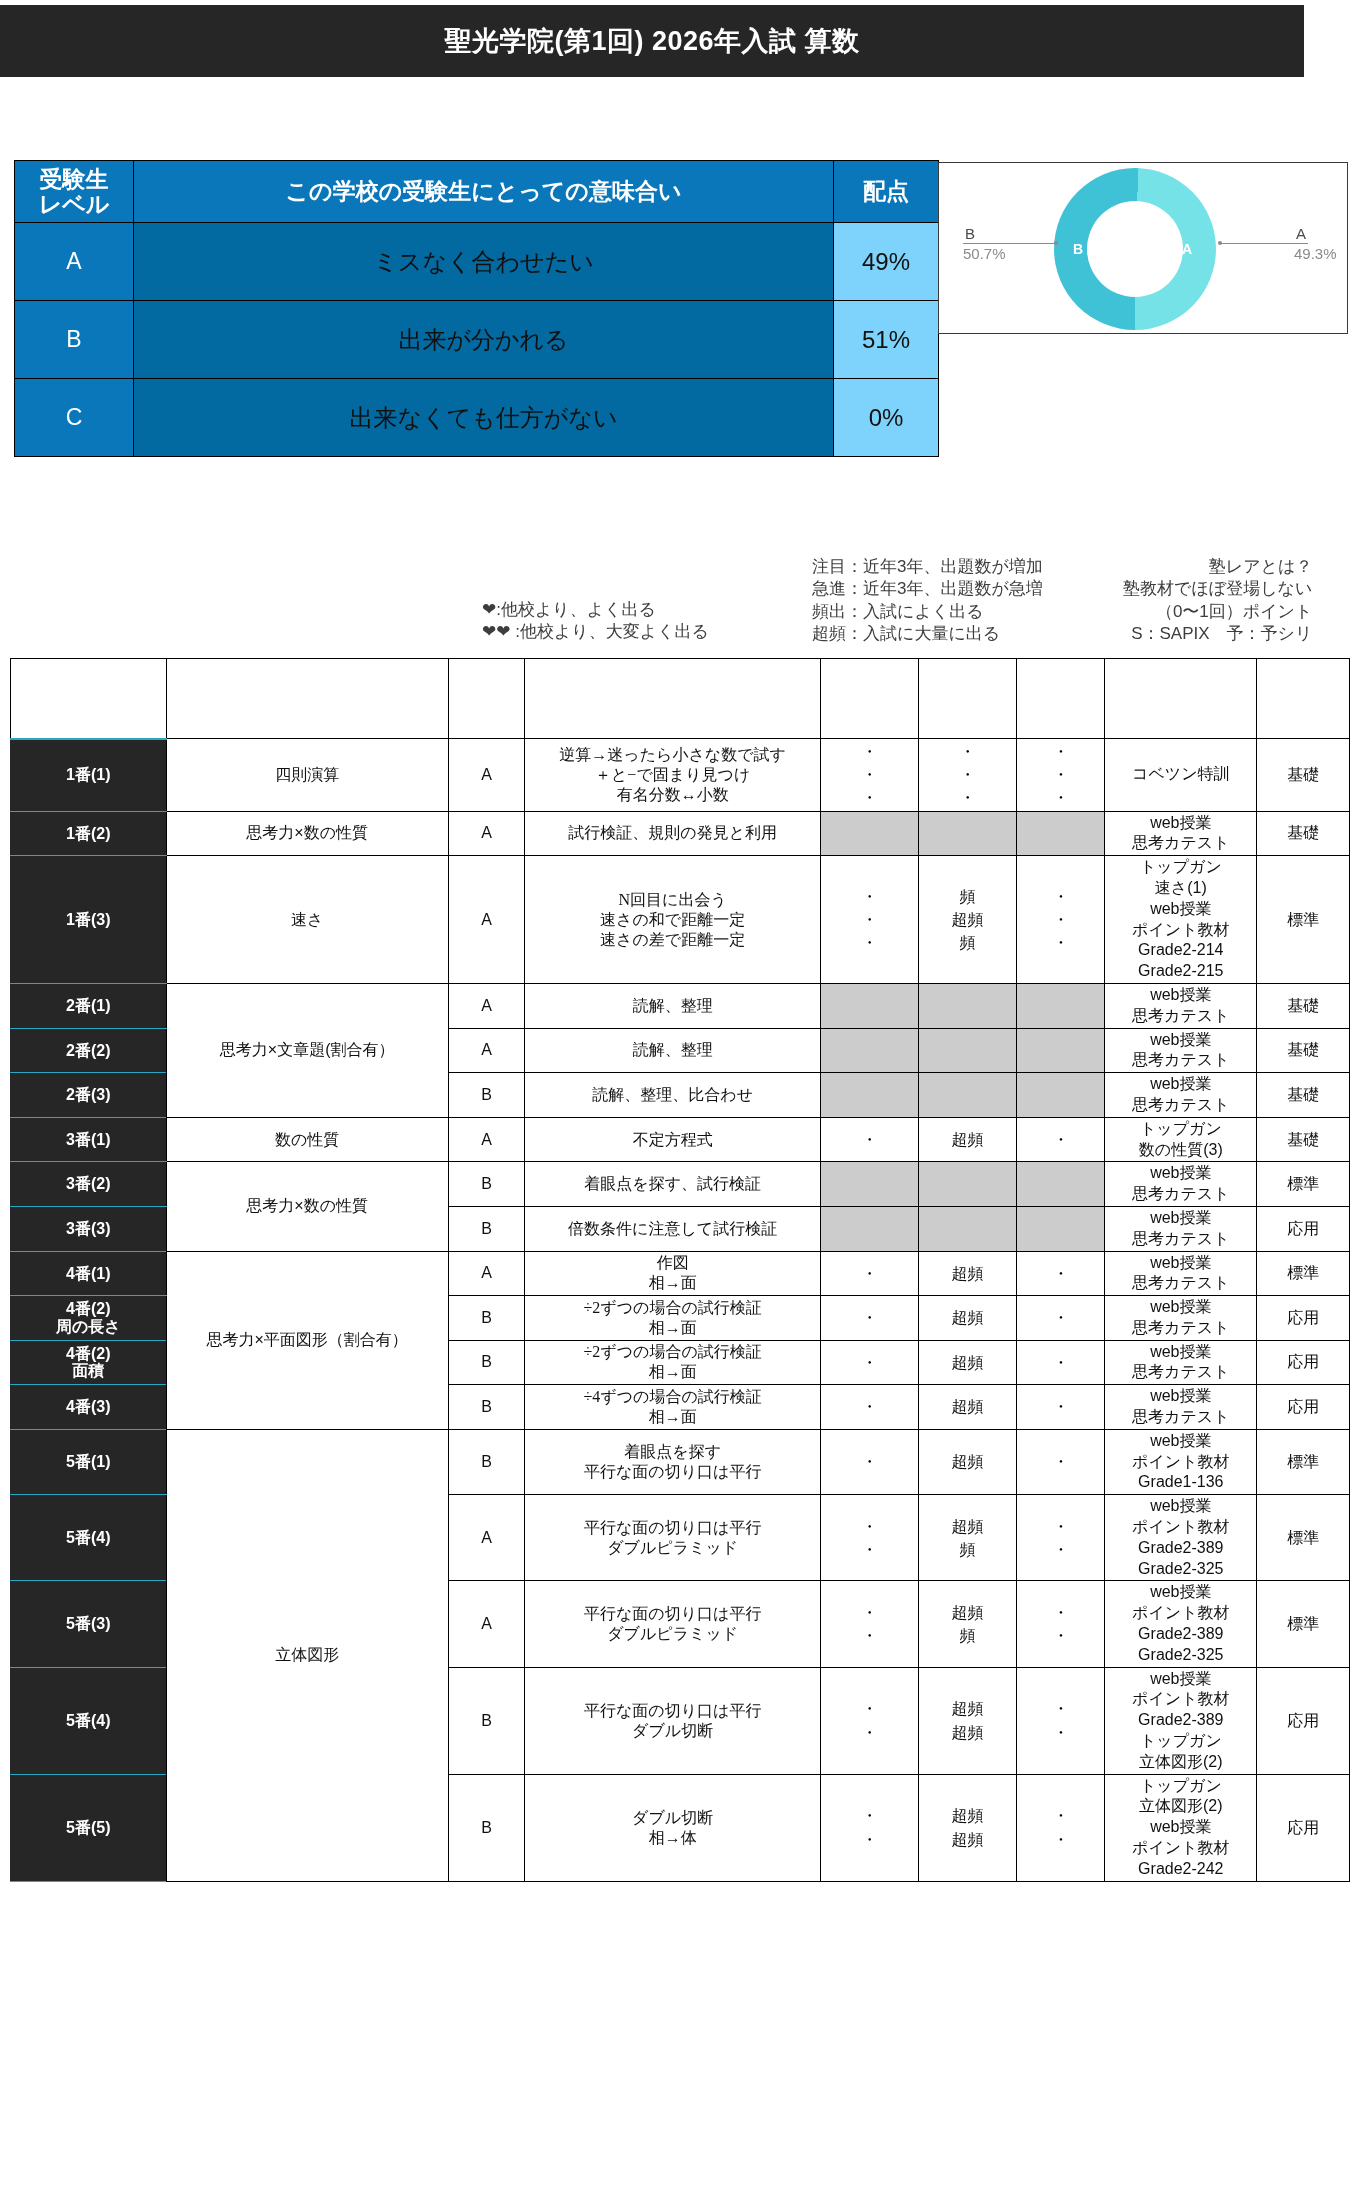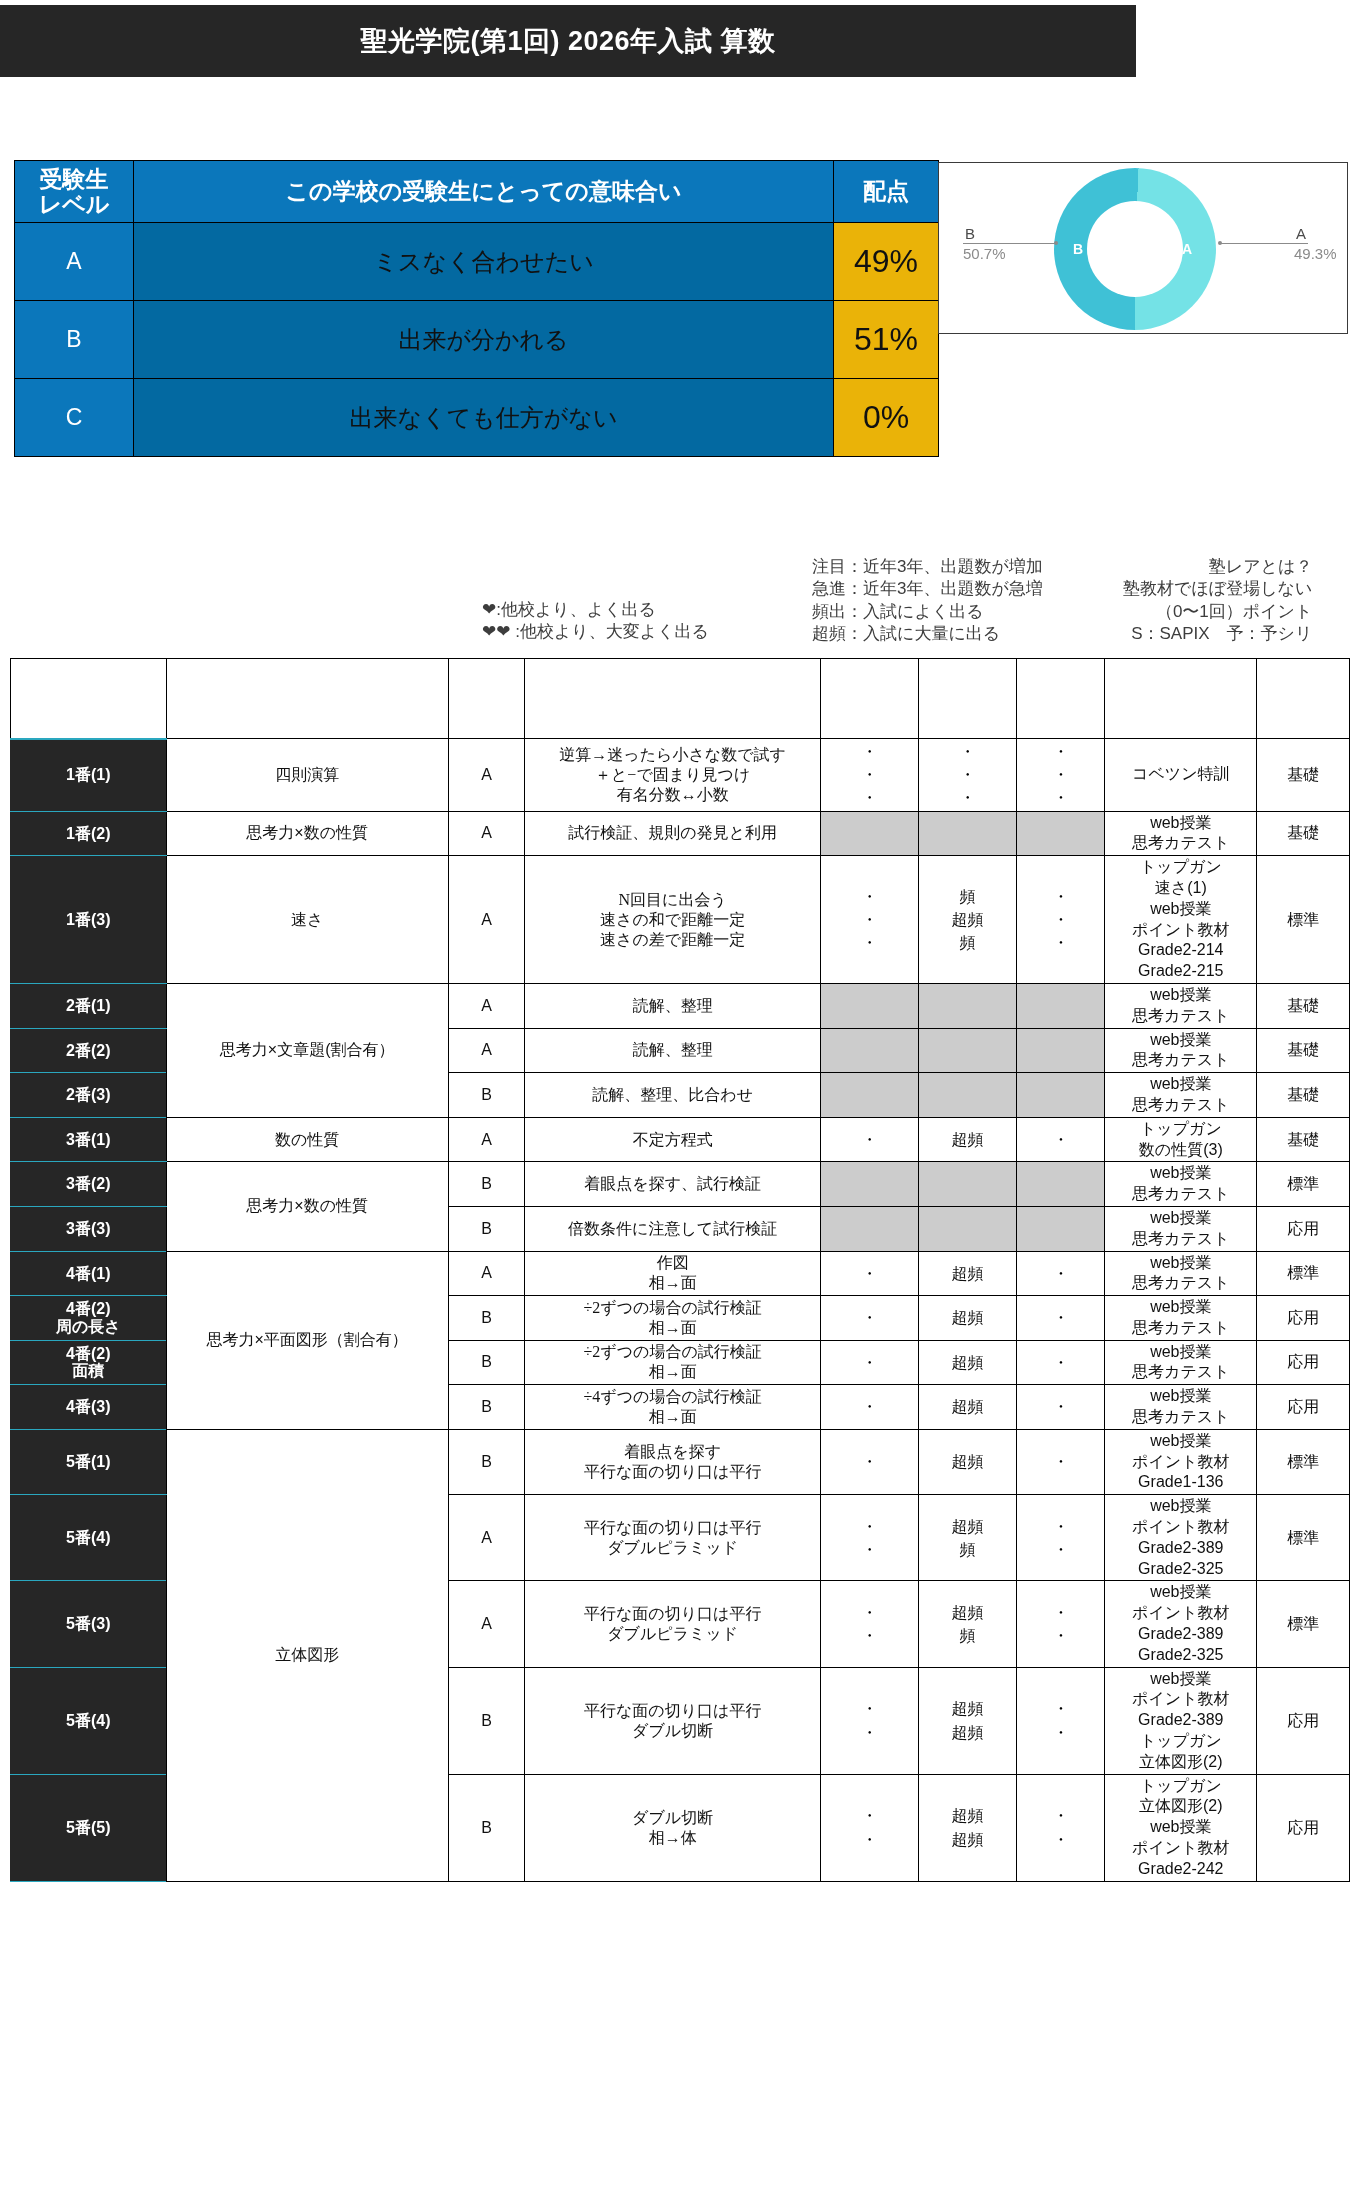--- a/index.html
+++ b/index.html
@@ -7,38 +7,38 @@
   body {
     width:1360px; height:2189px;
     background:#ffffff;
     font-family:"Liberation Sans","DejaVu Sans",sans-serif;
     position:relative;
     overflow:hidden;
   }
 
   
   .titlebar{
-    position:absolute; left:0; top:5px; width:1136px; height:72px;
+    position:absolute; left:0; top:5px; width:1304px; height:72px;
     background:#262626; color:#ffffff;
     display:flex; align-items:center; justify-content:center;
   }
   .titlebar .t{ font-size:27px; font-weight:bold; letter-spacing:.5px; }
 
   
   .sumtable{
     position:absolute; left:14px; top:160px;
     border-collapse:collapse; table-layout:fixed;
   }
   .sumtable td, .sumtable th{
     border:1px solid #000; padding:0; text-align:center; vertical-align:middle;
   }
   .sumtable .hd{ background:#0b77bb; color:#fff; font-size:23px; font-weight:bold; }
   .sumtable .lv{ background:#0b77bb; color:#fff; font-size:23px; }
   .sumtable .mean{ font-size:24px; color:#111; background:#0369a1; }
-  .sumtable .pts{ font-size:32px; color:#111; background:#eab308; }
+  .sumtable .pts{ font-size:24px; color:#111; background:#7dd3fc; }
   .col-lv{ width:119px; }
   .col-mean{ width:700px; }
   .col-pts{ width:105px; }
   .r-head{ height:62px; }
   .r-body{ height:78px; }
   .hd-lv span{ display:block; line-height:1.08; }
 
   
   .chartbox{
     position:absolute; left:938px; top:162px; width:410px; height:172px;

